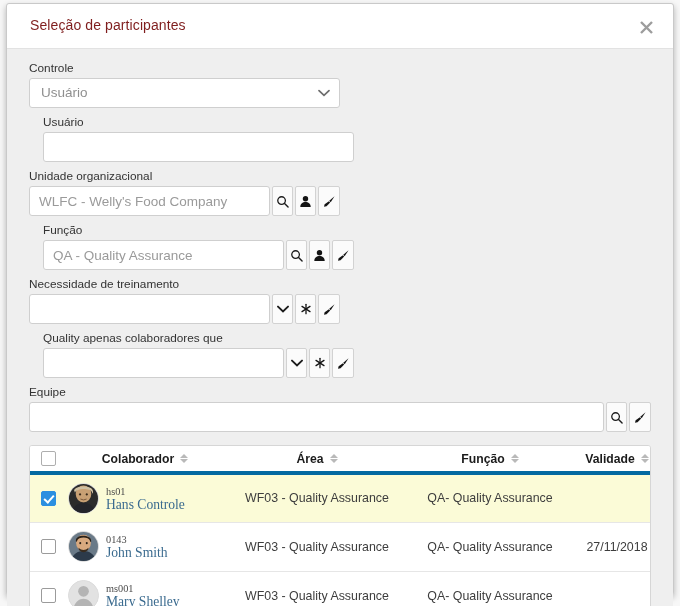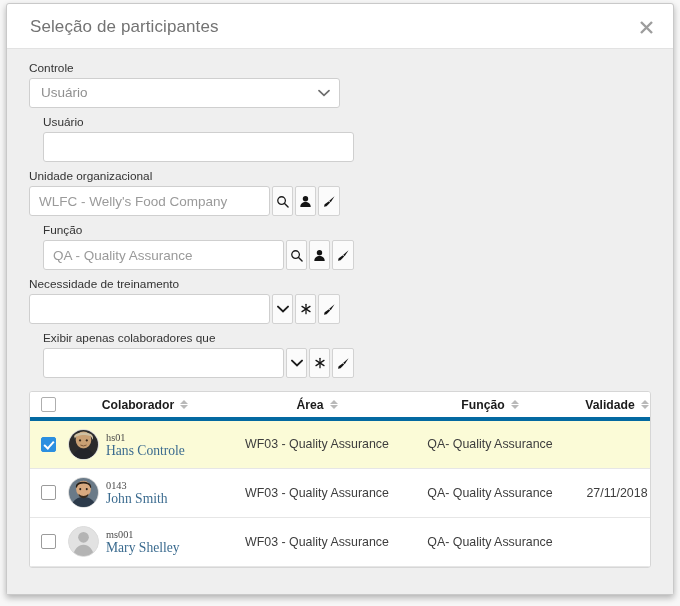--- a/index.html
+++ b/index.html
@@ -31,22 +31,22 @@
     position: relative;
     height: 45px;
     background: #ffffff;
     border-bottom: 1px solid #e2e2e2;
     border-radius: 3px 3px 0 0;
     flex: none;
   }
   .modal-title {
     position: absolute;
     left: 23px; top: 13px;
-    font-size: 17px;
-    color: #737373;
+    font-size: 14px;
+    color: #7f1d1d;
     letter-spacing: .1px;
     white-space: nowrap;
   }
   .close-btn {
     position: absolute;
     right: 14px; top: 10px;
     width: 26px; height: 26px;
     cursor: pointer;
     display: flex; align-items: center; justify-content: center;
   }
@@ -332,21 +332,21 @@
             <div class="icon-btn wide">
               <svg width="14" height="13" viewBox="0 0 14 14">
                   <path d="M13 1.4 L7.3 6.2 L8.8 7.7 L13 1.4 Z" fill="#141414"></path>
                   <path d="M6.9 6.7 L8.3 8.1 L4.3 12 L1.6 12.6 L2.3 10 Z" fill="#141414"></path>
                 </svg>
             </div>
           </div>
         </div>
 
         <div class="fld right">
-          <div class="fld-label">Exibir apenas colaboradores que</div>
+          <div class="fld-label">Quality apenas colaboradores que</div>
           <div class="fld-ctrl">
             <input class="txtbox" type="text" value="" style="">
             <div class="icon-btn">
               <svg width="12" height="8" viewBox="0 0 12 8">
                   <path d="M1 1.6 L6 6.4 L11 1.6" stroke="#1c1c1c" stroke-width="1.9" fill="none" stroke-linecap="round"></path>
                 </svg>
             </div>
             <div class="icon-btn">
               <svg width="12" height="12" viewBox="0 0 12 12">
                   <g stroke="#141414" stroke-width="1.3" stroke-linecap="round">
@@ -358,20 +358,38 @@
             </div>
             <div class="icon-btn wide">
               <svg width="14" height="13" viewBox="0 0 14 14">
                   <path d="M13 1.4 L7.3 6.2 L8.8 7.7 L13 1.4 Z" fill="#141414"></path>
                   <path d="M6.9 6.7 L8.3 8.1 L4.3 12 L1.6 12.6 L2.3 10 Z" fill="#141414"></path>
                 </svg>
             </div>
           </div>
         </div>
 
+        <div class="fld full">
+          <div class="fld-label">Equipe</div>
+          <div class="fld-ctrl">
+            <input class="txtbox" type="text" value="" style="">
+            <div class="icon-btn">
+              <svg width="13" height="13" viewBox="0 0 14 14">
+                  <circle cx="6" cy="6" r="4.1" stroke="#1c1c1c" stroke-width="1.4" fill="none"></circle>
+                  <path d="M9.2 9.2 L13 13" stroke="#1c1c1c" stroke-width="1.5" stroke-linecap="round"></path>
+                </svg>
+            </div>
+            <div class="icon-btn wide">
+              <svg width="14" height="13" viewBox="0 0 14 14">
+                  <path d="M13 1.4 L7.3 6.2 L8.8 7.7 L13 1.4 Z" fill="#141414"></path>
+                  <path d="M6.9 6.7 L8.3 8.1 L4.3 12 L1.6 12.6 L2.3 10 Z" fill="#141414"></path>
+                </svg>
+            </div>
+          </div>
+        </div>
 
       </div>
 
       <div class="grid-panel">
         <table class="grid">
           <colgroup>
             <col class="c-chk">
               <col class="c-name">
               <col class="c-area">
               <col class="c-func">

